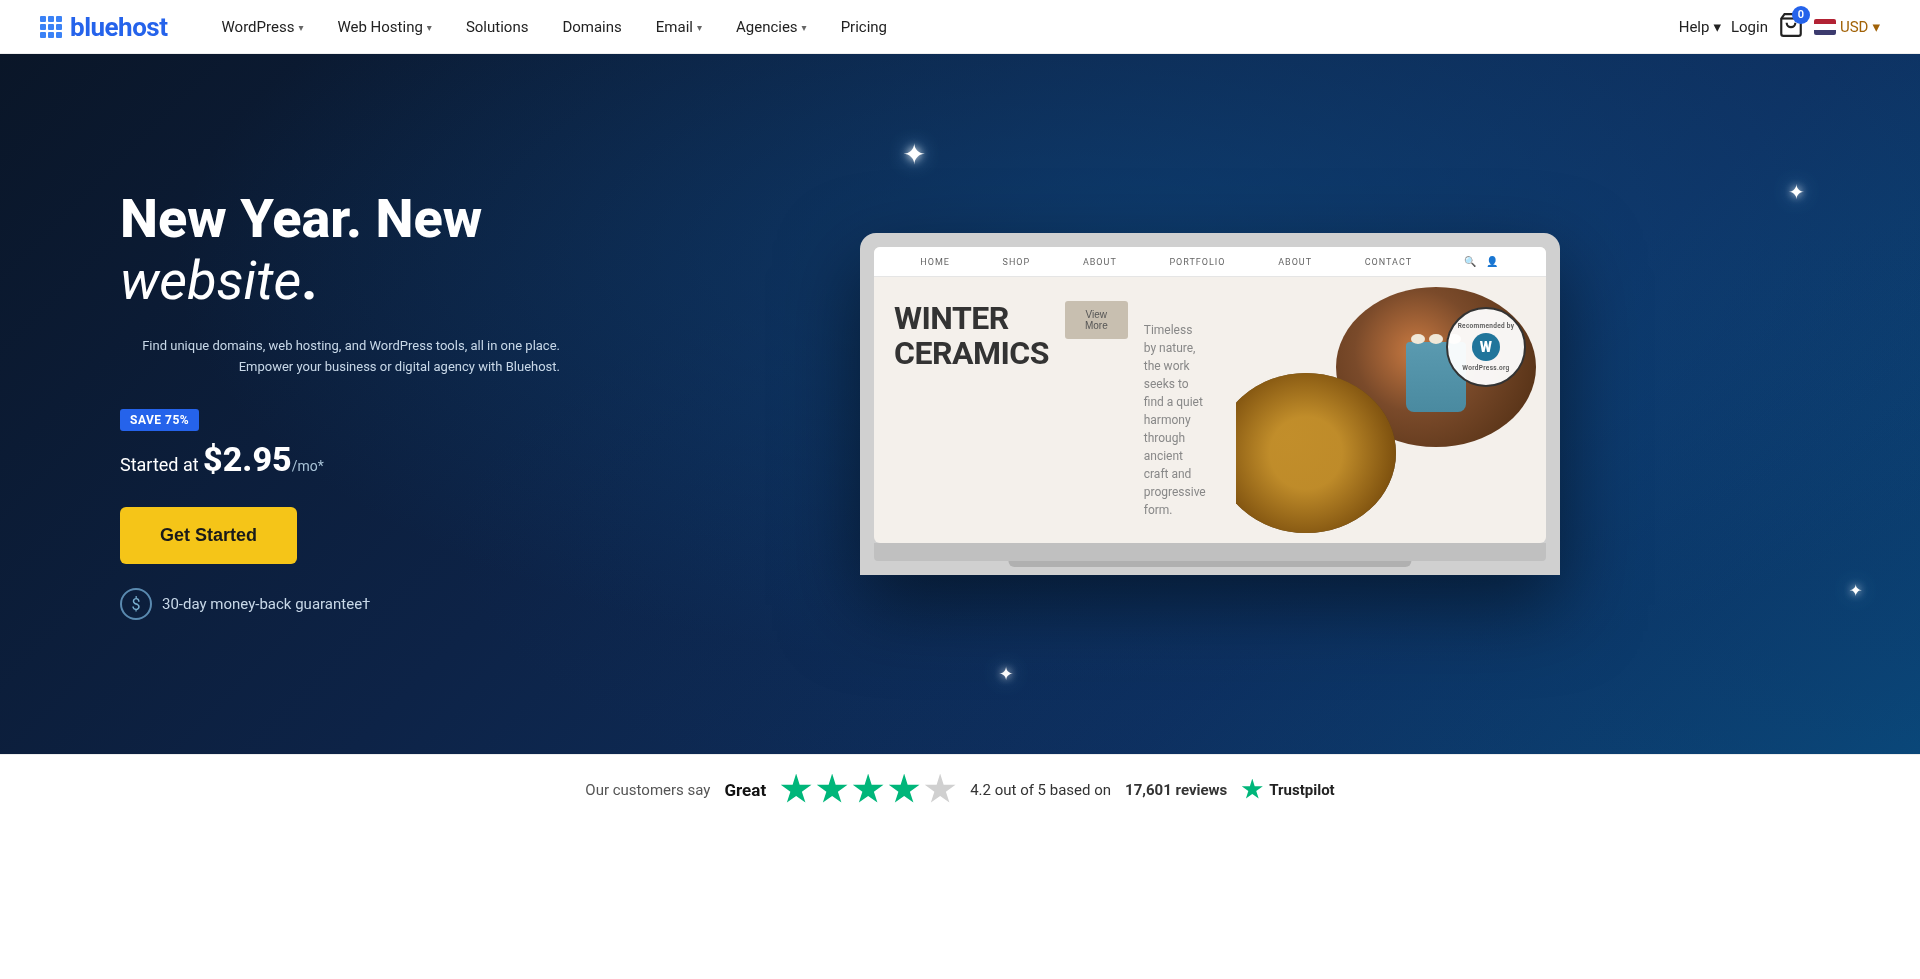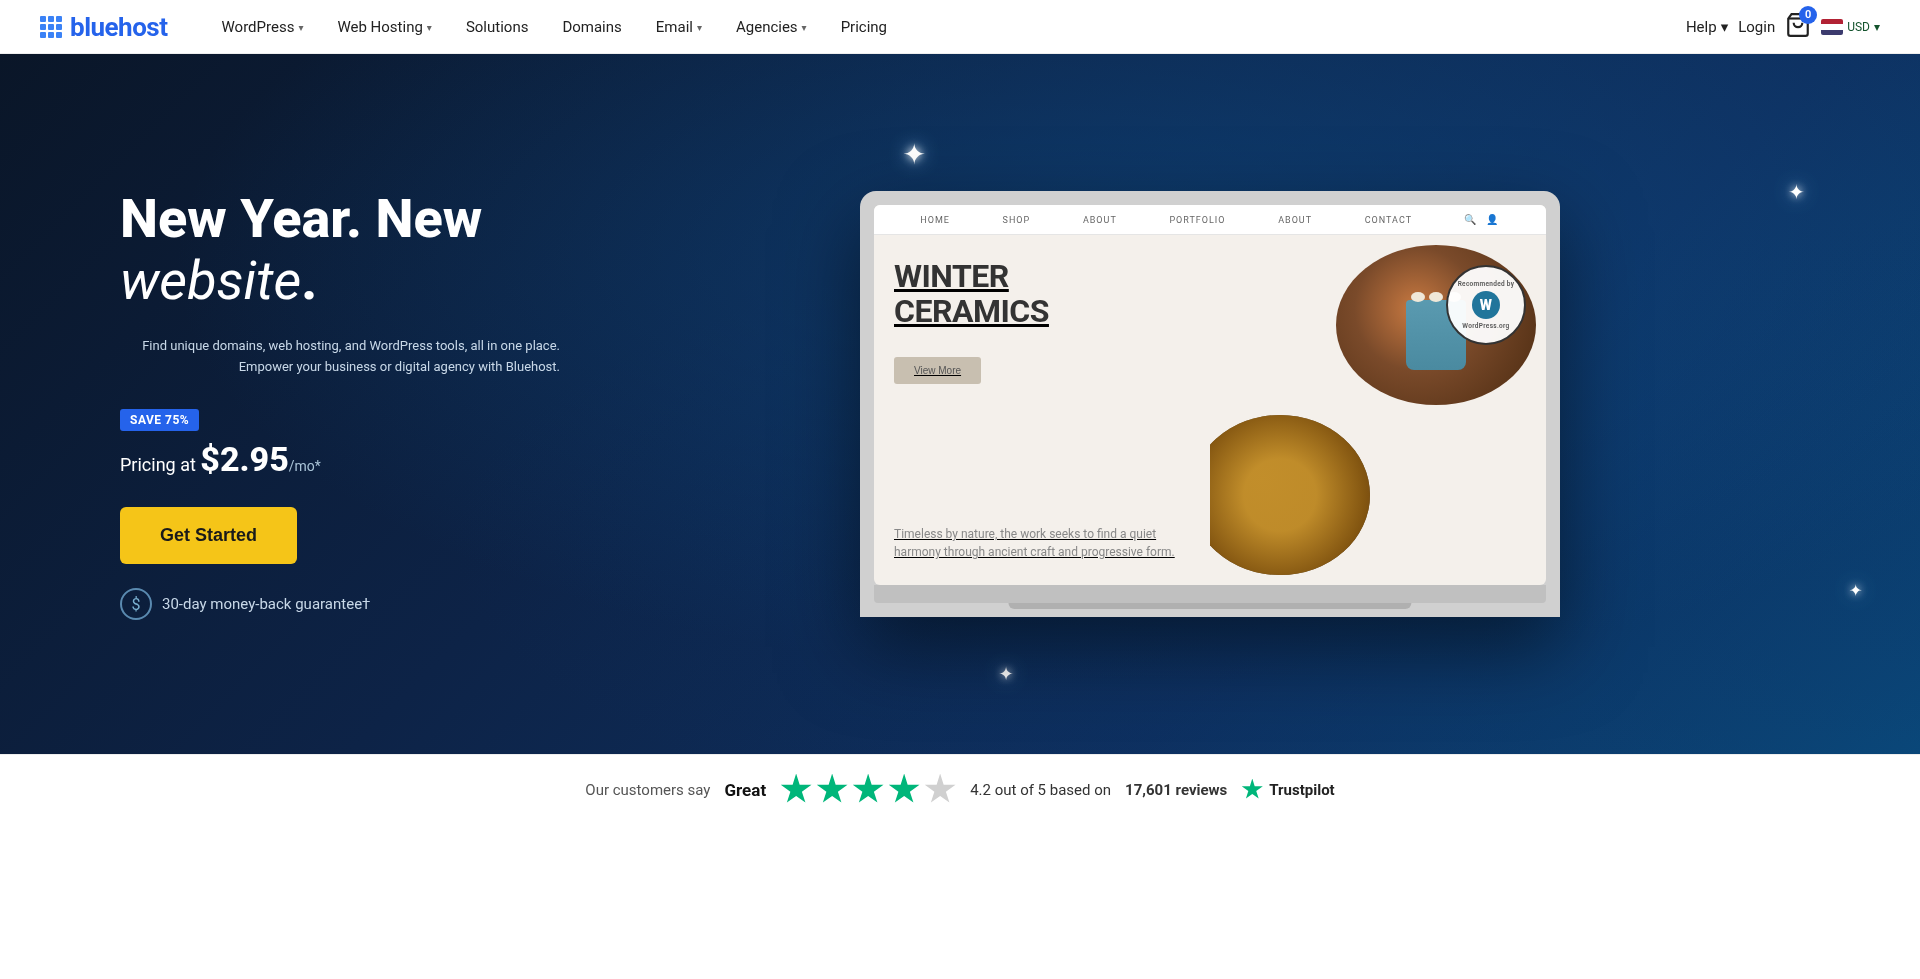--- a/index.html
+++ b/index.html
@@ -101,22 +101,22 @@
       font-size: 11px;
       display: flex;
       align-items: center;
       justify-content: center;
       font-weight: 600;
     }
     .nav-currency {
       display: flex;
       align-items: center;
       gap: 4px;
-      font-size: 12px;
-      color: #14532d;
+      font-size: 15px;
+      color: #a16207;
       cursor: pointer;
     }
     .flag-icon {
       width: 22px;
       height: 16px;
       background: linear-gradient(180deg, #b22234 0%, #b22234 30%, #fff 30%, #fff 70%, #3c3b6e 70%);
       border-radius: 2px;
       display: inline-block;
     }
 
@@ -235,21 +235,21 @@
       background: #d0d0d0;
       border-radius: 16px 16px 0 0;
       padding: 14px;
       box-shadow: 0 30px 80px rgba(0,0,0,0.5);
     }
     .laptop-screen {
       background: #f4f0eb;
       border-radius: 6px;
       overflow: hidden;
       width: 100%;
-      height: 380px;
+      height: 296px;
       position: relative;
     }
     .laptop-nav {
       background: #fff;
       height: 30px;
       display: flex;
       align-items: center;
       justify-content: space-around;
       padding: 0 20px;
       border-bottom: 1px solid #e5e5e5;
@@ -260,23 +260,21 @@
     .laptop-nav-item { cursor: pointer; }
     .laptop-nav-icons { display: flex; gap: 8px; color: #888; font-size: 10px; }
     .laptop-content {
       display: grid;
       grid-template-columns: 1fr 1fr;
       height: calc(100% - 30px);
     }
     .laptop-left-col {
       padding: 24px 20px;
       display: flex;
-      flex-direction: column;
-      gap: 28px;
-      text-decoration: underline;
+      gap: 16px;
     }
     .winter-ceramics-title {
       font-size: 32px;
       font-weight: 700;
       color: #333;
       line-height: 1.1;
       letter-spacing: -0.5px;
     }
     .view-more-btn {
       background: #c8bfb0;
@@ -510,21 +508,21 @@
   <div class="star" style="bottom:10%;left:52%;font-size:18px;">✦</div>
 
   <div class="hero-left">
     <h1 class="hero-title">
       <span>New Year. New </span><em>website</em><span>.</span>
     </h1>
     <p class="hero-subtitle">Find unique domains, web hosting, and WordPress tools, all in one place. Empower your business or digital agency with Bluehost.</p>
 
     <div class="save-badge">SAVE 75%</div>
     <div class="price-line">
-      <span>Pricing at </span><strong class="price-amount">$2.95</strong><span class="price-period">/mo*</span>
+      <span>Started at </span><strong class="price-amount">$2.95</strong><span class="price-period">/mo*</span>
     </div>
 
     <button class="btn-get-started">Get Started</button>
 
     <div class="money-back">
       <div class="shield-circle">$</div>
       <span>30-day money-back guarantee†</span>
     </div>
   </div>
 

